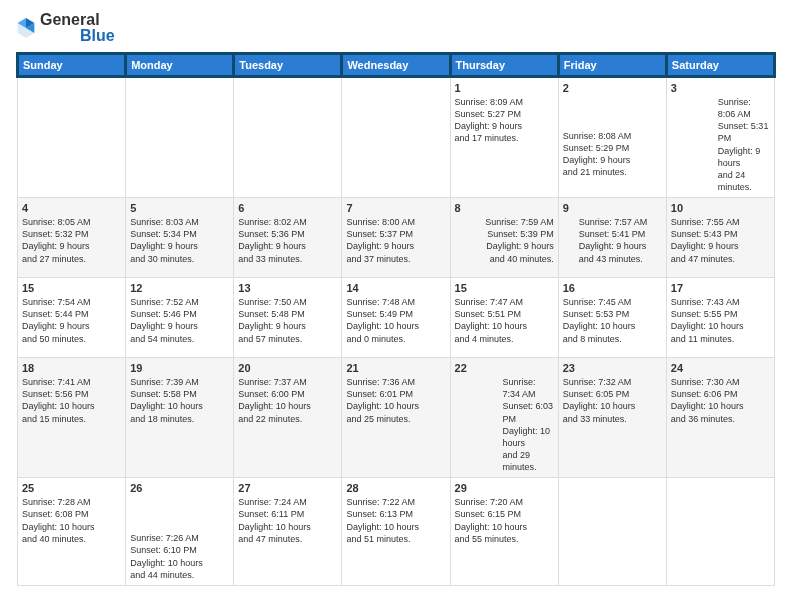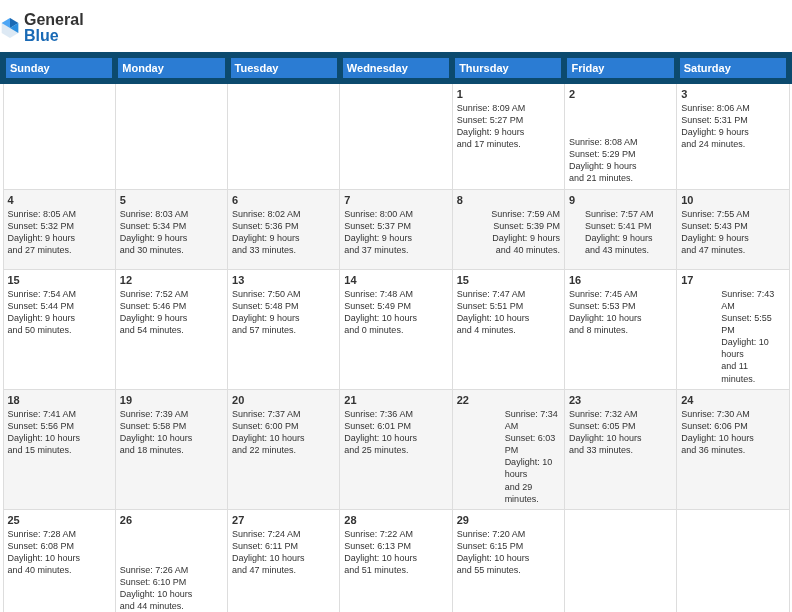--- a/index.html
+++ b/index.html
@@ -6,21 +6,21 @@
     body {
       font-family: Arial, sans-serif;
       background: #fff;
       width: 792px;
       height: 612px;
       overflow: hidden;
     }
     .page {
       width: 792px;
       height: 612px;
-      padding: 12px 0;
+      padding: 12px 16px;
     }
     .header {
       display: flex;
       justify-content: space-between;
       align-items: flex-start;
       margin-bottom: 8px;
     }
     .logo {
       display: flex;
       align-items: center;
@@ -33,20 +33,21 @@
     }
     .logo-general {
       font-size: 16px;
       font-weight: bold;
       color: #333;
     }
     .logo-blue {
       font-size: 16px;
       font-weight: bold;
       color: #1a6ab5;
+      margin-left: 40px;
     }
     .logo-icon {
       width: 20px;
       height: 24px;
     }
     .title-block {
       text-align: right;
     }
     .main-title {
       font-size: 32px;
@@ -62,21 +63,21 @@
       border-collapse: collapse;
       table-layout: fixed;
     }
     thead tr th {
       background-color: #2b7cd3;
       color: #fff;
       font-size: 11px;
       font-weight: bold;
       padding: 4px 4px;
       text-align: left;
-      border: 6px solid #0c4a6e;
+      border: 3px solid #0c4a6e;
     }
     tbody tr td {
       vertical-align: top;
       font-size: 9.5px;
       color: #333;
       padding: 4px 4px;
       border: 1px solid #ddd;
       height: 80px;
       background: #fff;
     }
@@ -144,21 +145,21 @@
           </td>
           <td>
             <span class="day-number">2</span>
             <div class="day-info" style="white-space: pre-line; margin-top: 36px;">Sunrise: 8:08 AM
 Sunset: 5:29 PM
 Daylight: 9 hours
 and 21 minutes.</div>
           </td>
           <td>
             <span class="day-number">3</span>
-            <div class="day-info" style="white-space: pre-line;">Sunrise: 8:06 AM
+            <div class="day-info" style="white-space: pre-line; margin-left: 47px;">Sunrise: 8:06 AM
 Sunset: 5:31 PM
 Daylight: 9 hours
 and 24 minutes.</div>
           </td>
         </tr>
         <tr>
           <td>
             <span class="day-number">4</span>
             <div class="day-info" style="white-space: pre-line;">Sunrise: 8:05 AM
 Sunset: 5:32 PM
@@ -246,21 +247,21 @@
           </td>
           <td>
             <span class="day-number">16</span>
             <div class="day-info" style="white-space: pre-line;">Sunrise: 7:45 AM
 Sunset: 5:53 PM
 Daylight: 10 hours
 and 8 minutes.</div>
           </td>
           <td>
             <span class="day-number">17</span>
-            <div class="day-info" style="white-space: pre-line; margin-left: 40px;">Sunrise: 7:43 AM
+            <div class="day-info" style="white-space: pre-line;">Sunrise: 7:43 AM
 Sunset: 5:55 PM
 Daylight: 10 hours
 and 11 minutes.</div>
           </td>
         </tr>
         <tr>
           <td>
             <span class="day-number">18</span>
             <div class="day-info" style="white-space: pre-line;">Sunrise: 7:41 AM
 Sunset: 5:56 PM

